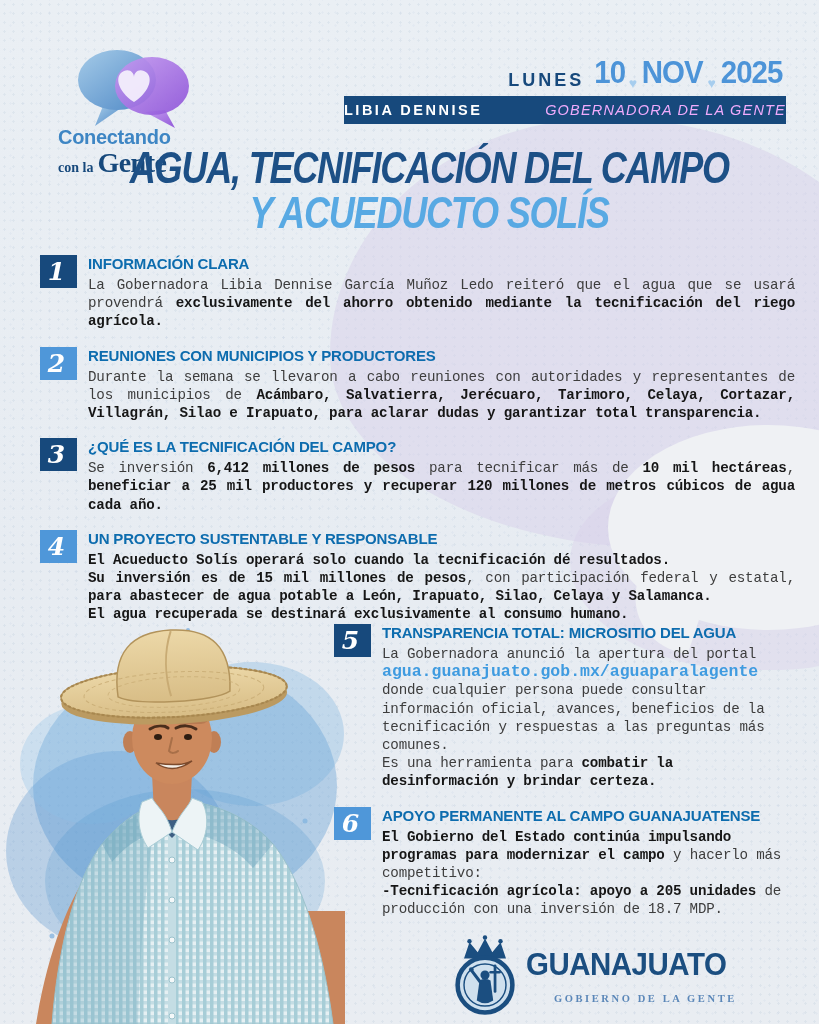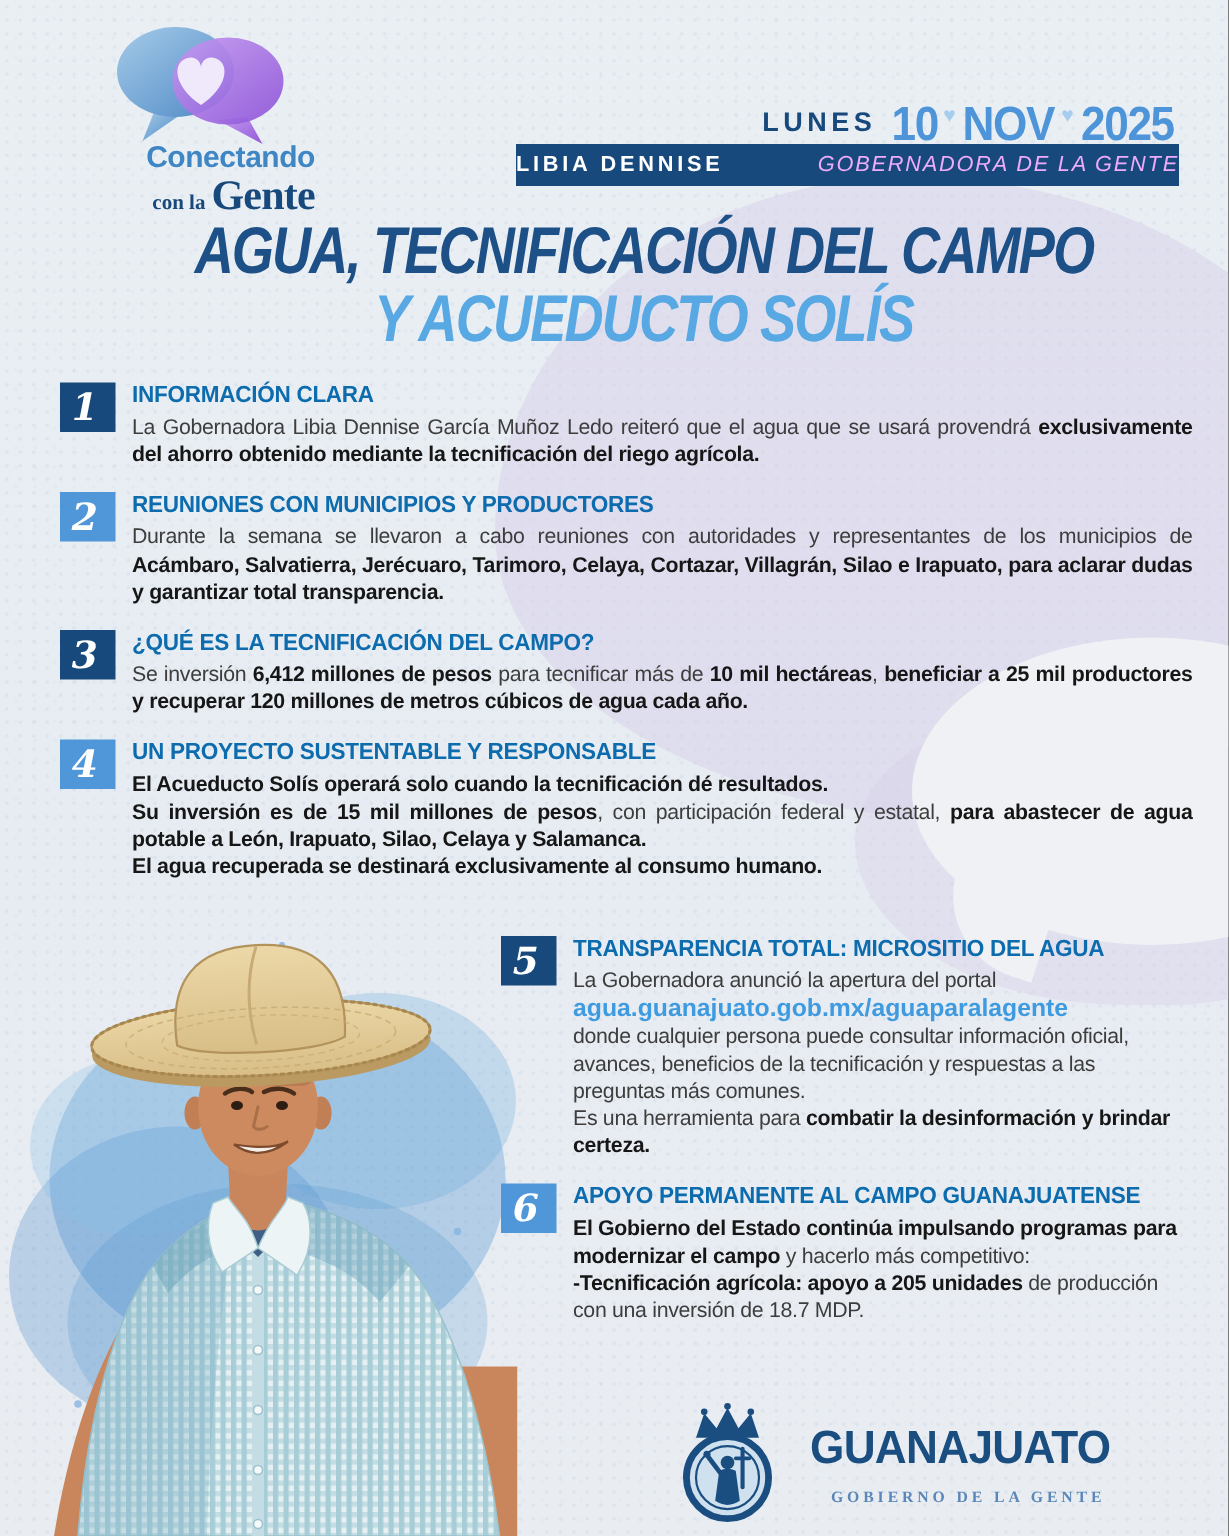--- a/index.html
+++ b/index.html
@@ -18,28 +18,28 @@
     background-size:9px 9px, 13px 13px, 100% 100%;
     background-position:0 0, 4px 6px, 0 0;
   }
   
   .blob{position:absolute; z-index:1;}
   .blob-lav{left:330px; top:118px; width:575px; height:430px; background:var(--lavender); opacity:.5; border-radius:48% 52% 42% 58% / 55% 50% 50% 45%;}
   .blob-lav2{left:570px; top:470px; width:330px; height:200px; background:var(--lavender); opacity:.42; border-radius:50% 50% 40% 60%;}
   .blob-white{left:608px; top:425px; width:320px; height:205px; background:#eff1f4; border-radius:50%;}
   .blob-white:after{content:""; position:absolute; left:22px; bottom:-16px; width:70px; height:70px; background:#eff1f4; border-radius:0 0 0 80%; transform:rotate(18deg);}
   
-  .brand{position:absolute; left:58px; top:12px; width:152px; text-align:right; z-index:3;}
+  .brand{position:absolute; left:58px; top:44px; width:152px; text-align:left; z-index:3;}
   .brand svg{display:block; margin:0 auto;}
   .brand-l1{font-size:20px; font-weight:700; color:var(--brand-blue); letter-spacing:-.3px; margin-top:-4px;}
   .brand-l2{color:var(--navy); margin-top:-2px;}
   .brand-l2 .conla{font-family:"Liberation Serif",serif; font-weight:700; font-size:14px; margin-right:4px;}
   .brand-l2 .gente{font-family:"Liberation Serif",serif; font-weight:700; font-size:28px; letter-spacing:-.5px;}
   
-  .date-row{position:absolute; top:54px; right:34px; display:flex; align-items:flex-start; z-index:3;margin-top:10px;}
+  .date-row{position:absolute; top:54px; right:34px; display:flex; align-items:flex-end; z-index:3;}
   .weekday{font-size:18px; font-weight:600; color:var(--navy); letter-spacing:3px; margin-right:9px; margin-top:7px;}
   .dnum{font-size:32px; font-weight:700; color:var(--date-blue); letter-spacing:-1px; transform:scaleX(.92); display:inline-block;}
   .heart{font-size:14px; color:var(--heart-blue); margin:4px 2px 0;}
   
   .gov-bar{position:absolute; top:96px; right:33px; width:442px; height:28px; background:var(--navy); display:flex; align-items:center; justify-content:space-between; gap:16px; z-index:3;}
   .gov-name{color:#fff; font-weight:700; font-size:14.5px; letter-spacing:2.5px;}
   .gov-role{color:#f0abfc; font-style:italic; font-size:14.5px; letter-spacing:1.2px;}
   
   .title{position:absolute; top:146px; left:0; width:100%; text-align:center; z-index:3; line-height:1.02;margin-left:20px;}
   .title span{display:inline-block; font-style:italic; font-weight:700; font-size:44px; letter-spacing:-1.5px; transform:scaleX(.82);}
@@ -48,30 +48,30 @@
   
   .col{position:absolute; z-index:3;}
   .col-left{left:40px; top:255px; width:755px;}
   .col-right{left:334px; top:624px; width:460px;}
   .sec{display:flex; gap:11px; margin-bottom:16px; align-items:flex-start;}
   .badge{flex:0 0 auto; width:37px; height:33px; display:flex; align-items:center; justify-content:center;
     color:#fff; font-family:"DejaVu Serif",serif; font-style:italic; font-weight:700; font-size:25px; padding-right:4px;}
   .badge.dark{background:var(--navy);} .badge.light{background:var(--light-blue);}
   .sec-content{min-width:0; flex:1;}
   .sec-heading{color:var(--blue); font-weight:700; font-size:15.5px; letter-spacing:-.2px; margin:0 0 3px; transform:scaleX(.97); transform-origin:0 50%; white-space:nowrap;}
-  .sec p{font-size:14.2px; line-height:18.2px; color:#3d3d3d; letter-spacing:-.2px;}
+  .sec p{font-size:14.2px; line-height:18.2px; color:#3d3d3d; letter-spacing:-.2px;font-family:Liberation Mono, monospace;}
   .col-left .sec p{text-align:justify;}
   .sec p .b{font-weight:700; color:#161616;}
   .sec p .link{color:var(--link); font-weight:700; font-size:16.5px; letter-spacing:0;}
   
   .farmer{position:absolute; left:0; top:616px; z-index:2;}
   
-  .footer{position:absolute; left:448px; top:933px; display:flex; align-items:center; gap:18px; z-index:3;}
+  .footer{position:absolute; left:448px; top:933px; display:flex; align-items:center; gap:4px; z-index:3;}
   .wordmark{font-size:31px; font-weight:700; color:#1b4e80; transform:scaleX(.95); transform-origin:0 50%; letter-spacing:-.5px;}
-  .tagline{font-family:"Liberation Serif",serif; font-size:10.5px; font-weight:700; letter-spacing:2.6px; color:#5b87b8; text-align:center; margin-top:10px;}
+  .tagline{font-family:"Liberation Serif",serif; font-size:10.5px; font-weight:700; letter-spacing:2.6px; color:#5b87b8; text-align:right; margin-top:10px;}
 </style>
 </head>
 <body>
 
 <div class="page">
 
   <div class="blob blob-lav"></div>
   <div class="blob blob-lav2"></div>
   <div class="blob blob-white"></div>
 

